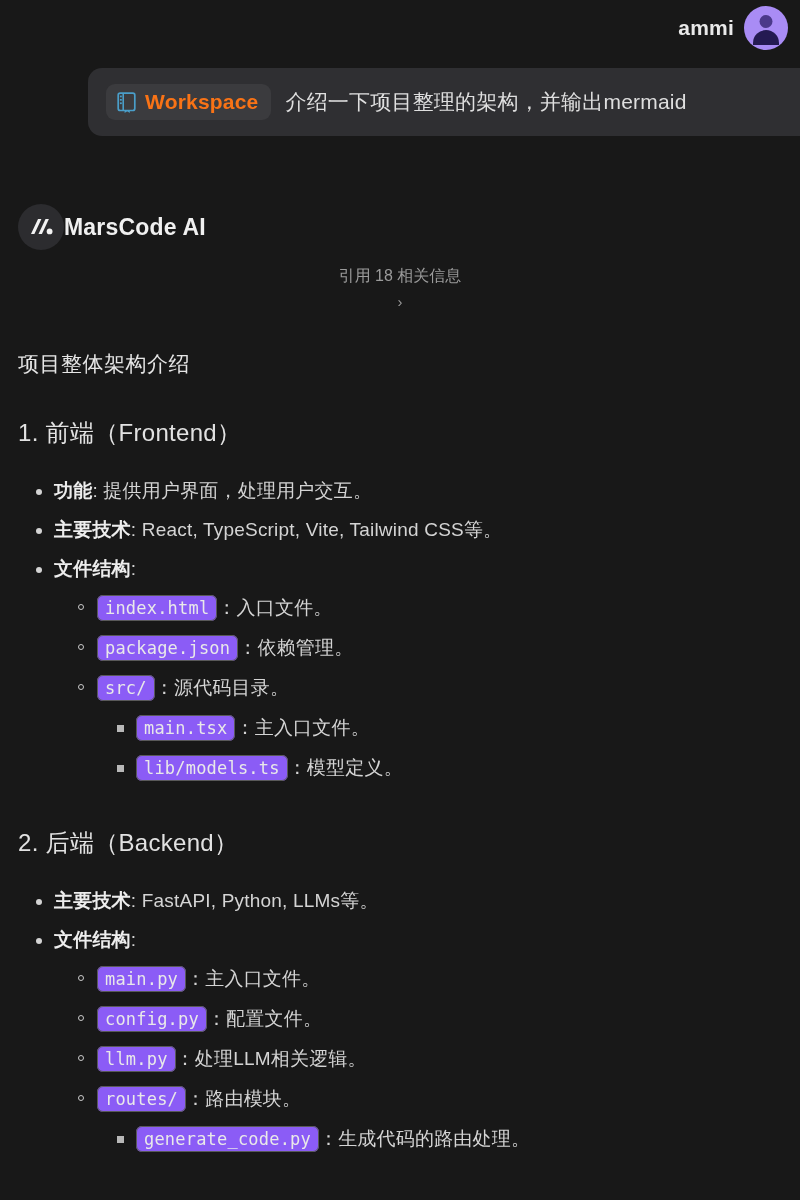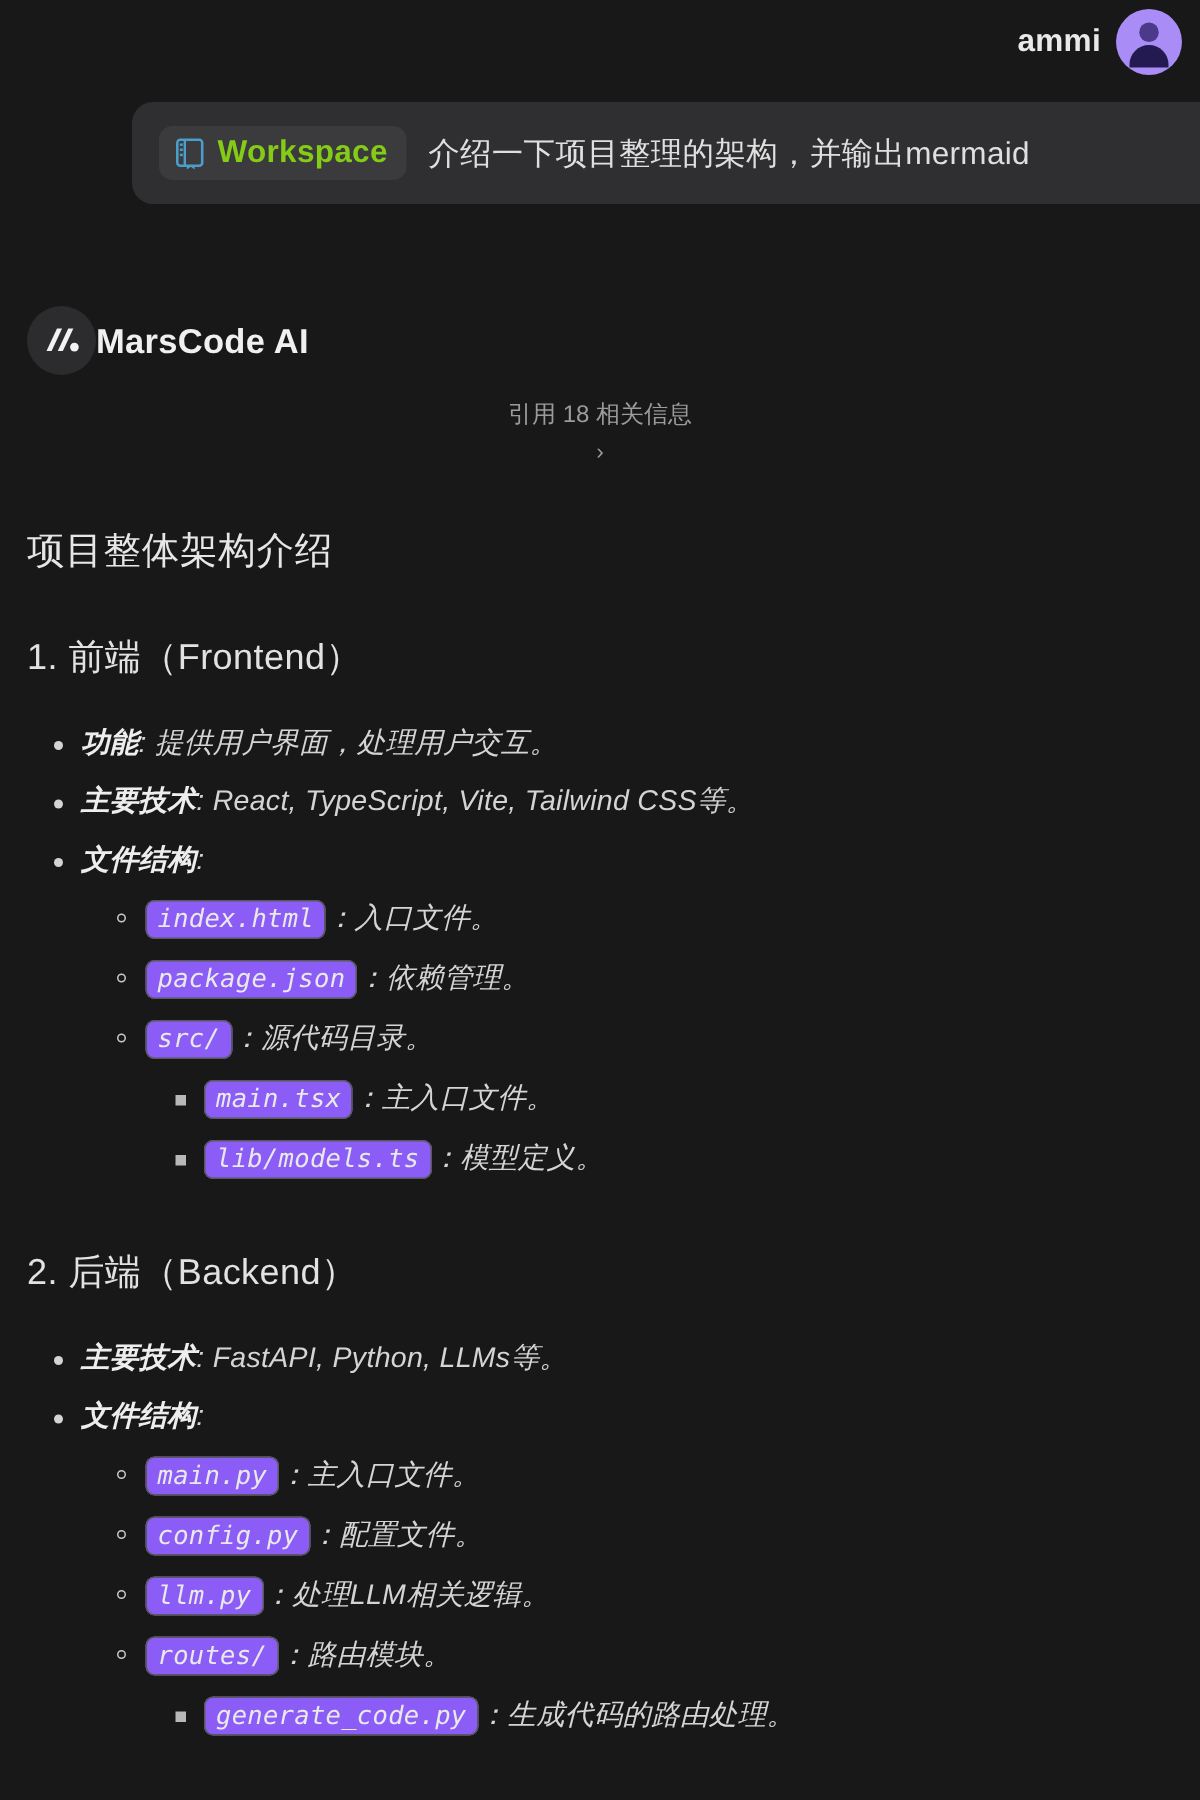--- a/index.html
+++ b/index.html
@@ -90,21 +90,21 @@
     align-items: center;
     gap: 9px;
     background: #3b3b3e;
     border-radius: 9px;
     padding: 6px 13px 6px 11px;
     flex: 0 0 auto;
   }
   .ws-badge .label {
     font-size: 21px;
     font-weight: 700;
-    color: #84cc16;
+    color: #f97316;
     letter-spacing: .2px;
   }
   .book-icon { width: 19px; height: 21px; display: block; }
   .prompt-text {
     font-size: 21px;
     color: #dfdfdf;
     letter-spacing: .2px;
   }
 
   
@@ -136,21 +136,21 @@
     font-size: 16px;
     color: #9b9b9b;
     display: flex;
     align-items: center;
     gap: 6px;
     flex-direction: column;
   }
   .citation .chev { font-size: 15px; color: #9b9b9b; }
 
   h1.sec-title {
-    font-size: 25px;
+    font-size: 21px;
     font-weight: 400;
     color: #e6e6e6;
     margin: 40px 0 0 0;
     letter-spacing: .5px;
   }
   .h2 {
     font-size: 24px;
     font-weight: 400;
     color: #e2e2e2;
     margin: 39px 0 0 0;
@@ -160,21 +160,20 @@
   ul { margin: 0; padding: 0; list-style: none; }
 
   .lvl1 { margin-top: 22px; }
   .lvl1 > li {
     position: relative;
     padding-left: 36px;
     font-size: 19px;
     line-height: 39px;
     color: #d4d4d4;
     letter-spacing: .2px;
-    font-style: italic;
   }
   .lvl1 > li::before {
     content: "";
     position: absolute;
     left: 18px;
     top: 18px;
     width: 6px;
     height: 6px;
     border-radius: 50%;
     background: #d4d4d4;

